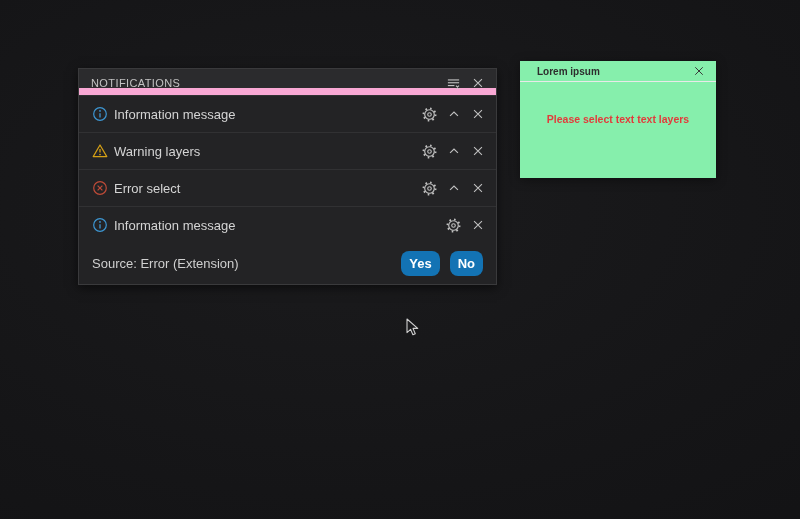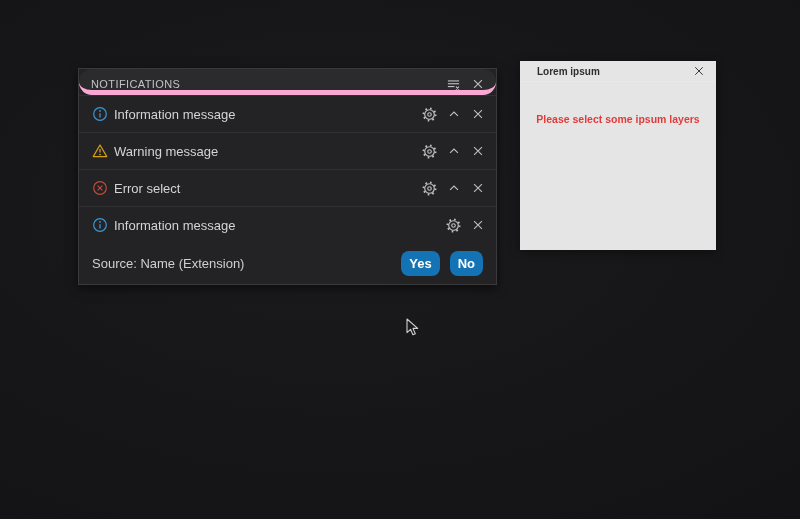--- a/index.html
+++ b/index.html
@@ -14,22 +14,21 @@
   .notif-panel {
     position:absolute; left:78px; top:68px; width:419px;
     background:#232325;
     border:1px solid #3a3a3c;
     box-shadow:0 3px 10px rgba(0,0,0,0.55);
   }
   .notif-header {
     height:26px; display:flex; align-items:center;
     background:#2b2b2d;
     padding:9px 10px 0 12px;
-    border-bottom:5px solid #f9a8d4;
-    border-radius:13px;
+    border-bottom:7px solid #f9a8d4;
   }
   .notif-header .title {
     font-size:11px; letter-spacing:0.4px; color:#c2c2c2;
   }
   .hdr-icons { margin-left:auto; display:flex; align-items:center; gap:7px; }
 
   .notif-row {
     height:37px; display:flex; align-items:center;
     padding:0 10px 0 13px;
     border-top:1px solid #313133;
@@ -56,22 +55,22 @@
   .notif-btn {
     height:25px; min-width:33px; padding:0 8px;
     background:var(--button,#1373b4);
     color:#ffffff; font-size:13px; font-weight:700;
     border:none; border-radius:8px; cursor:pointer;
     font-family:"Liberation Sans","DejaVu Sans",sans-serif;
   }
 
   
   .dialog {
-    position:absolute; left:520px; top:61px; width:196px; height:189px;
-    background:#e5e5e5;
+    position:absolute; left:520px; top:61px; width:196px; height:117px;
+    background:#86efac;
     box-shadow:0 2px 10px rgba(0,0,0,0.4);
   }
   .dialog-header {
     height:21px; display:flex; align-items:center;
     padding:0 10px 0 17px;
     border-bottom:1px solid #e9e9e9;
   }
   .dialog-title { font-size:10px; font-weight:700; color:#2e2e2e; }
   .dialog-close { margin-left:auto; width:14px; height:14px; display:flex;
     align-items:center; justify-content:center; color:#3a3a3a; cursor:pointer; }
@@ -141,21 +140,21 @@
   </div>
 
   <div class="notif-row">
     <span class="sev-icon sev-warning">
       <svg width="16" height="16" viewBox="0 0 16 16">
         <path d="M8 2L14.8 13.6H1.2Z" fill="none" stroke="currentColor" stroke-width="1.2" stroke-linejoin="round"></path>
         <path d="M8 6v3.6" stroke="currentColor" stroke-width="1.3"></path>
         <circle cx="8" cy="11.5" r="0.85" fill="currentColor"></circle>
       </svg>
     </span>
-    <span class="msg">Warning message</span>
+    <span class="msg">Warning layers</span>
     <span class="row-icons">
       <span class="icon-btn">
         <svg width="15" height="15" viewBox="0 0 16 16" fill="none" stroke="currentColor">
           <circle cx="8" cy="8" r="5.1" stroke-width="1.2"></circle>
           <circle cx="8" cy="8" r="6.4" stroke-width="2.1" stroke-dasharray="1.7 3.3"></circle>
           <circle cx="8" cy="8" r="1.9" stroke-width="1.2"></circle>
         </svg>
       </span>
       <span class="icon-btn">
         <svg width="14" height="14" viewBox="0 0 16 16" fill="none" stroke="currentColor" stroke-width="1.3">
@@ -218,39 +217,39 @@
       </span>
       <span class="icon-btn">
         <svg width="14" height="14" viewBox="0 0 16 16" fill="none" stroke="currentColor" stroke-width="1.2">
           <path d="M3.5 3.5l9 9M12.5 3.5l-9 9"></path>
         </svg>
       </span>
     </span>
   </div>
 
   <div class="source-row">
-    <span class="source-text">Source: Name (Extension)</span>
+    <span class="source-text">Source: Error (Extension)</span>
     <span class="btn-group">
       <button class="notif-btn">Yes</button>
       <button class="notif-btn">No</button>
     </span>
   </div>
 </div>
 
 <div class="dialog">
   <div class="dialog-header">
     <span class="dialog-title">Lorem ipsum</span>
     <span class="dialog-close">
       <svg width="10" height="10" viewBox="0 0 12 12" fill="none" stroke="currentColor" stroke-width="1.2">
         <path d="M1.5 1.5l9 9M10.5 1.5l-9 9"></path>
       </svg>
     </span>
   </div>
   <div class="dialog-body">
-    <span class="dialog-msg">Please select some ipsum layers</span>
+    <span class="dialog-msg">Please select text text layers</span>
   </div>
 </div>
 
 <div class="cursor">
   <svg width="13" height="19" viewBox="0 0 13 19">
     <path d="M1 1 L1 14.6 L4.6 11.4 L6.9 16.8 L9.3 15.7 L7 10.4 L11.7 10.4 Z" fill="#1c1c1e" stroke="#cfcfcf" stroke-width="1.1" stroke-linejoin="round"></path>
   </svg>
 </div>
 
 </body></html>

